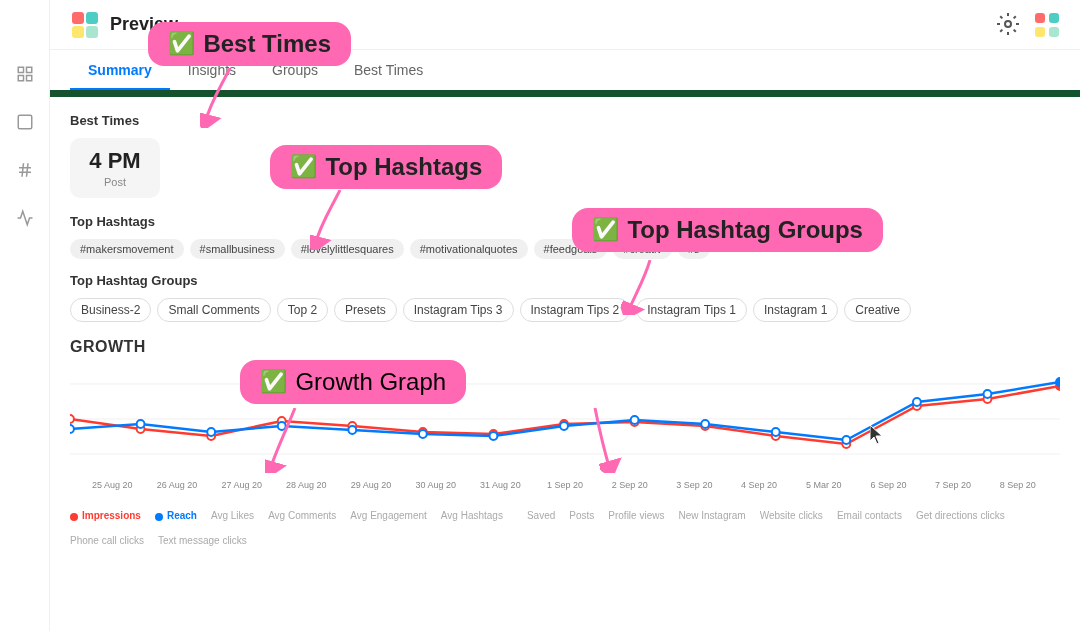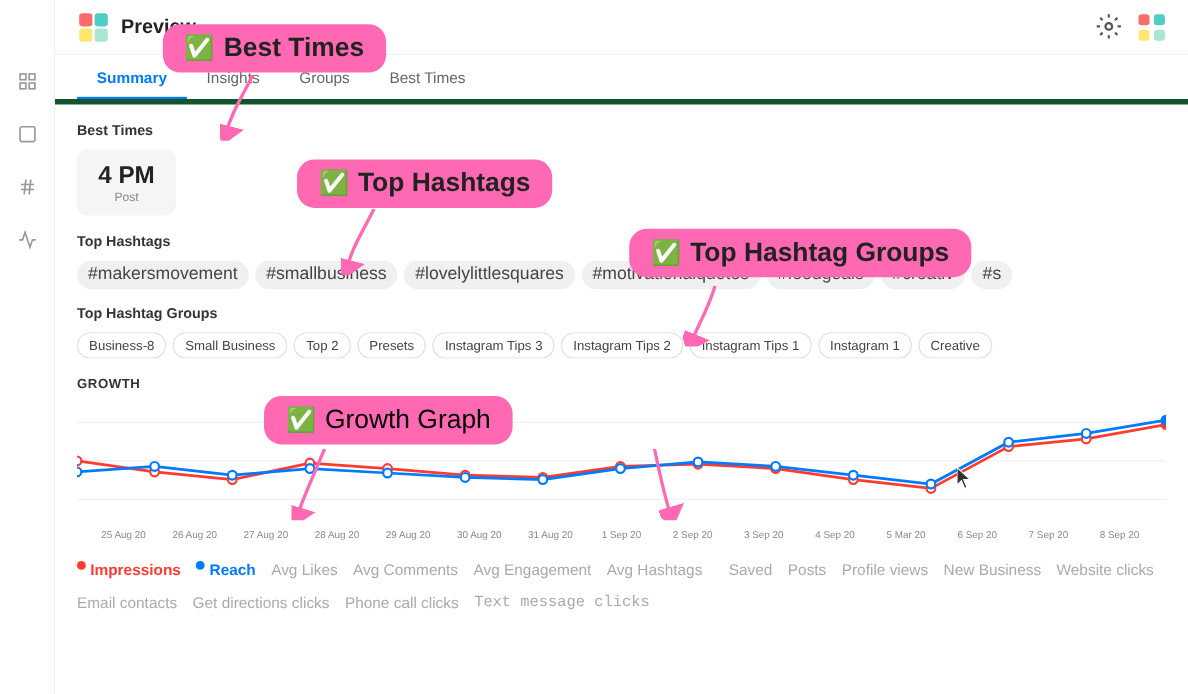--- a/index.html
+++ b/index.html
@@ -18,60 +18,60 @@
 
     
     .header { display: flex; align-items: center; justify-content: space-between; padding: 12px 20px; border-bottom: 1px solid #f0f0f0; height: 50px; }
     .header-left { display: flex; align-items: center; gap: 10px; }
     .app-logo { width: 30px; height: 30px; }
     .app-title { font-size: 18px; font-weight: 700; color: #222; }
     .header-right { display: flex; align-items: center; gap: 12px; }
     .header-icon { width: 26px; height: 26px; cursor: pointer; color: #555; }
 
     
-    .tabs { display: flex; gap: 0; padding: 0 20px; border-bottom: 5px solid #14532d; }
+    .tabs { display: flex; gap: 0; padding: 0 20px; border-bottom: 7px solid #14532d; }
     .tab { padding: 12px 18px; font-size: 14px; color: #666; cursor: pointer; position: relative; }
     .tab.active { color: #007AFF; font-weight: 600; }
     .tab.active::after { content: ''; position: absolute; bottom: 0; left: 0; right: 0; height: 2px; background: #007AFF; }
 
     
     .content { padding: 16px 20px; flex: 1; overflow: hidden; position: relative; }
 
     
     .section-title { font-size: 13px; font-weight: 700; color: #333; margin-bottom: 10px; }
 
     
     .times-row { display: flex; gap: 12px; margin-bottom: 16px; }
     .time-card { background: #f5f5f5; border-radius: 10px; padding: 10px 18px; min-width: 90px; text-align: center; }
     .time-value { font-size: 22px; font-weight: 700; color: #222; }
     .time-label { font-size: 11px; color: #888; margin-top: 2px; }
 
     
     .tags-row { display: flex; flex-wrap: nowrap; gap: 6px; margin-bottom: 14px; overflow: hidden; }
-    .tag { background: #f0f0f0; border-radius: 14px; padding: 4px 10px; font-size: 16px; color: #444; white-space: nowrap; }
+    .tag { background: #f0f0f0; border-radius: 14px; padding: 4px 10px; font-size: 11px; color: #444; white-space: nowrap; }
 
     
     .groups-row { display: flex; gap: 6px; flex-wrap: nowrap; overflow: hidden; margin-bottom: 16px; }
     .group-tag { background: #fff; border: 1px solid #ddd; border-radius: 14px; padding: 4px 10px; font-size: 12px; color: #444; white-space: nowrap; cursor: pointer; }
 
     
     .growth-section { margin-top: 4px; }
-    .growth-title { font-size: 12px; font-weight: 800; color: #333; margin-bottom: 8px; letter-spacing: 0.5px; }
+    .growth-title { font-size: 16px; font-weight: 800; color: #333; margin-bottom: 8px; letter-spacing: 0.5px; }
 
     
     .chart-area { width: 100%; height: 140px; position: relative; }
     .chart-svg { width: 100%; height: 110px; }
 
     
     .x-labels { display: flex; justify-content: space-between; padding: 0 10px; margin-top: 2px; }
     .x-label { font-size: 9px; color: #888; text-align: center; flex: 1; }
 
     
     .legend { display: flex; gap: 14px; margin-top: 6px; flex-wrap: wrap; }
-    .legend-item { display: flex; align-items: flex-start; gap: 4px; font-size: 14px; }
+    .legend-item { display: flex; align-items: flex-end; gap: 4px; font-size: 10px; }
     .legend-dot { width: 8px; height: 8px; border-radius: 50%; }
     .legend-text { color: #555; }
     .legend-text.active-imp { color: #FF3B30; font-weight: 700; }
     .legend-text.active-reach { color: #007AFF; font-weight: 700; }
   </style>
 </head>
 <body>
 
 <div class="app-container">
 
@@ -160,22 +160,22 @@
         <span class="tag">#smallbusiness</span>
         <span class="tag">#lovelylittlesquares</span>
         <span class="tag">#motivationalquotes</span>
         <span class="tag">#feedgoals</span>
         <span class="tag">#creativ</span>
         <span class="tag">#s</span>
       </div>
 
       <div class="section-title">Top Hashtag Groups</div>
       <div class="groups-row">
-        <span class="group-tag">Business-8</span>
-        <span class="group-tag">Small Business</span>
+        <span class="group-tag">Business-2</span>
+        <span class="group-tag">Small Comments</span>
         <span class="group-tag">Top 2</span>
         <span class="group-tag">Presets</span>
         <span class="group-tag">Instagram Tips 3</span>
         <span class="group-tag">Instagram Tips 2</span>
         <span class="group-tag">Instagram Tips 1</span>
         <span class="group-tag">Instagram 1</span>
         <span class="group-tag">Creative</span>
       </div>
 
       <div class="growth-section">
@@ -268,36 +268,36 @@
           <div class="legend-item">
             <span class="legend-text" style="color:#aaa;margin-left:10px;">Saved</span>
           </div>
           <div class="legend-item">
             <span class="legend-text" style="color:#aaa;">Posts</span>
           </div>
           <div class="legend-item">
             <span class="legend-text" style="color:#aaa;">Profile views</span>
           </div>
           <div class="legend-item">
-            <span class="legend-text" style="color:#aaa;">New Business</span>
+            <span class="legend-text" style="color:#aaa;">New Instagram</span>
           </div>
           <div class="legend-item">
             <span class="legend-text" style="color:#aaa;">Website clicks</span>
           </div>
           <div class="legend-item">
             <span class="legend-text" style="color:#aaa;">Email contacts</span>
           </div>
           <div class="legend-item">
             <span class="legend-text" style="color:#aaa;">Get directions clicks</span>
           </div>
           <div class="legend-item">
             <span class="legend-text" style="color:#aaa;">Phone call clicks</span>
           </div>
           <div class="legend-item">
-            <span class="legend-text" style="color:#aaa;font-family:Liberation Mono, monospace;">Text message clicks</span>
+            <span class="legend-text" style="color:#aaa;">Text message clicks</span>
           </div>
         </div>
       </div>
     </div>
   </div>
 </div>
 
 <div style="position:absolute; top:0; left:0; width:1080px; height:631px; pointer-events:none; z-index:100;">
 
   <div style="position:absolute; top:22px; left:148px; background:#FF69B4; border-radius:16px; padding:8px 20px; display:flex; align-items:center; gap:8px;">

